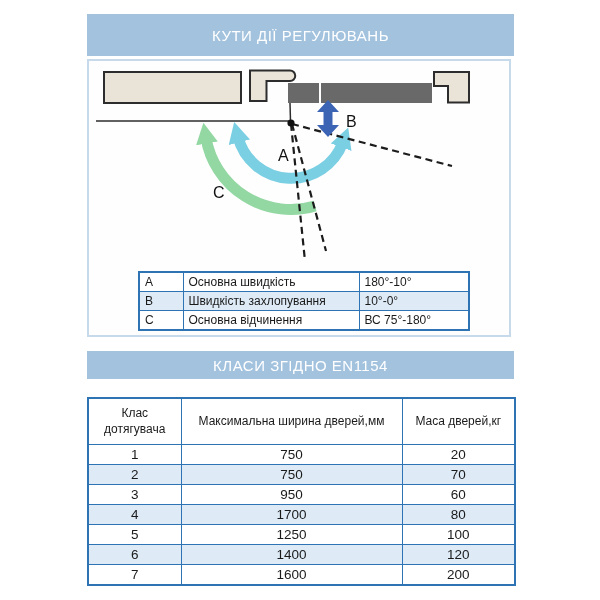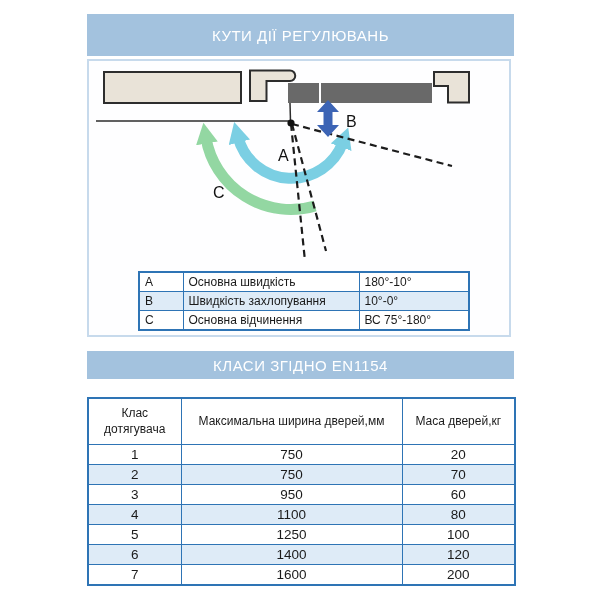--- a/index.html
+++ b/index.html
@@ -130,21 +130,21 @@
         <td>750</td>
         <td>70</td>
       </tr>
       <tr>
         <td>3</td>
         <td>950</td>
         <td>60</td>
       </tr>
       <tr class="alt">
         <td>4</td>
-        <td>1100</td>
+        <td>1700</td>
         <td>80</td>
       </tr>
       <tr>
         <td>5</td>
         <td>1250</td>
         <td>100</td>
       </tr>
       <tr class="alt">
         <td>6</td>
         <td>1400</td>

